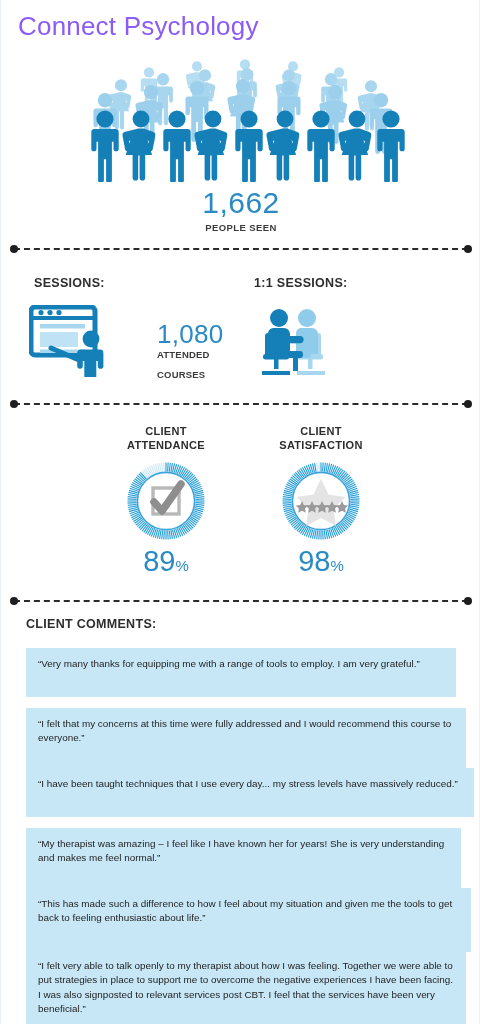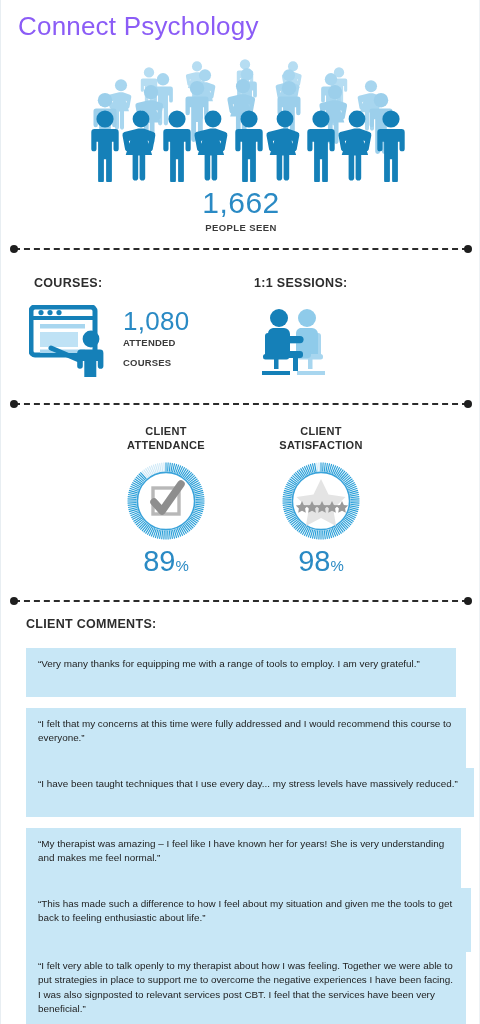--- a/index.html
+++ b/index.html
@@ -49,21 +49,21 @@
   }
   .divider .cap.l { left: 0; }
   .divider .cap.r { right: 0; }
 
   
   .row-head {
     position: absolute; font-size: 12.5px; font-weight: 700;
     letter-spacing: .3px; color: #2d2d2d;
   }
 
-  .icon-stat { position: absolute; display: flex; align-items: flex-start; }
+  .icon-stat { position: absolute; display: flex; align-items: flex-end; gap: 34px; }
   .icon-stat .txt { margin-left: 8px; padding-top: 4px; }
   .icon-stat .num {
     font-size: 26px; font-weight: 300; color: #2a8ac4; line-height: .95; letter-spacing: .3px;
   }
   .icon-stat .sub {
     margin-top: 3px; font-size: 9.5px; font-weight: 700; color: #3b3b3b;
     letter-spacing: .2px; line-height: 1.25;
   }
 
   
@@ -208,21 +208,21 @@
     <div class="num">1,662</div>
     <div class="cap">PEOPLE SEEN</div>
   </div>
 
   <div class="divider" style="top:245px">
     <div class="line"></div>
     <div class="cap l"></div>
     <div class="cap r"></div>
   </div>
 
-  <div class="row-head" style="left:33px; top:276px">COURSES:</div>
+  <div class="row-head" style="left:33px; top:276px">SESSIONS:</div>
   <div class="row-head" style="left:253px; top:276px">1:1 SESSIONS:</div>
 
   <div class="icon-stat" style="left:28px; top:305px">
     <span>
       <svg width="86" height="72" viewBox="0 0 86 72" aria-hidden="true">
         <rect x="2" y="2" width="64" height="48" rx="4" fill="none" stroke="#1580b8" stroke-width="5"></rect>
         <path d="M4,13 H64" stroke="#1580b8" stroke-width="4"></path>
         <circle cx="12" cy="7.6" r="2.6" fill="#1580b8"></circle>
         <circle cx="21" cy="7.6" r="2.6" fill="#1580b8"></circle>
         <circle cx="30" cy="7.6" r="2.6" fill="#1580b8"></circle>

